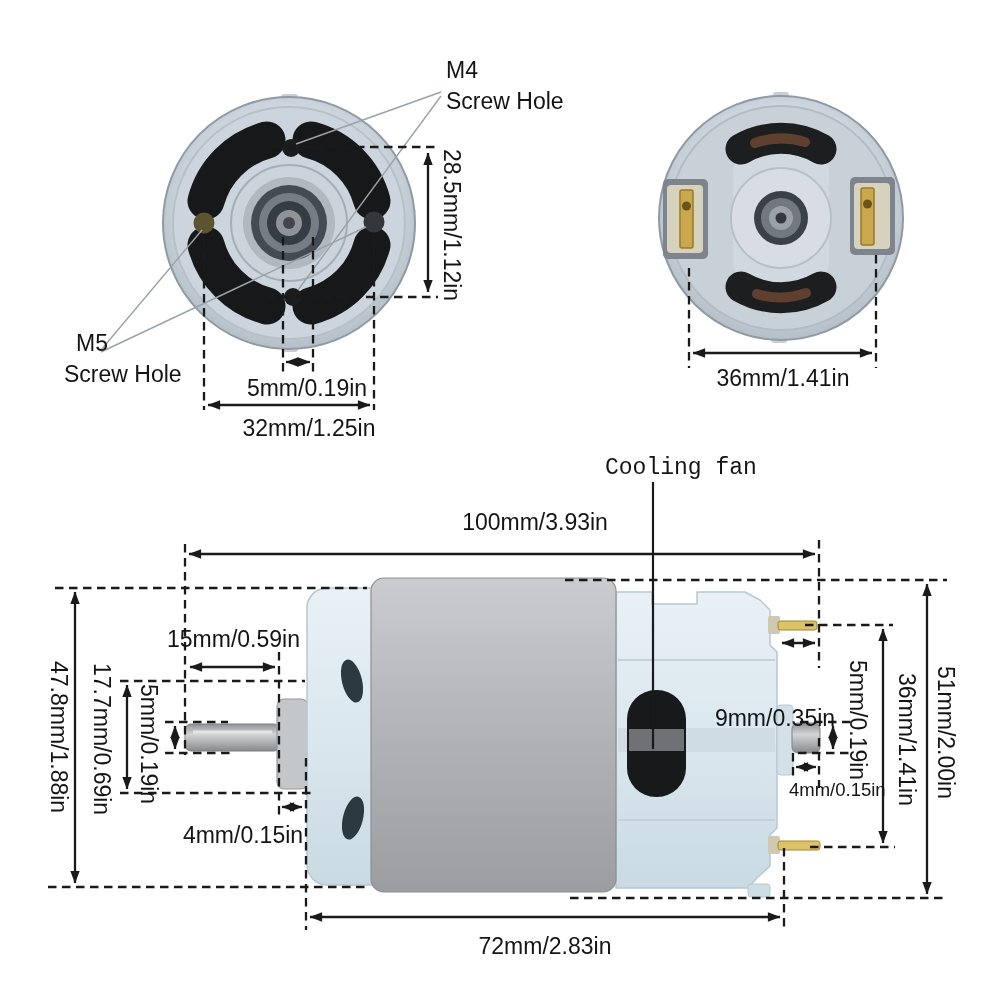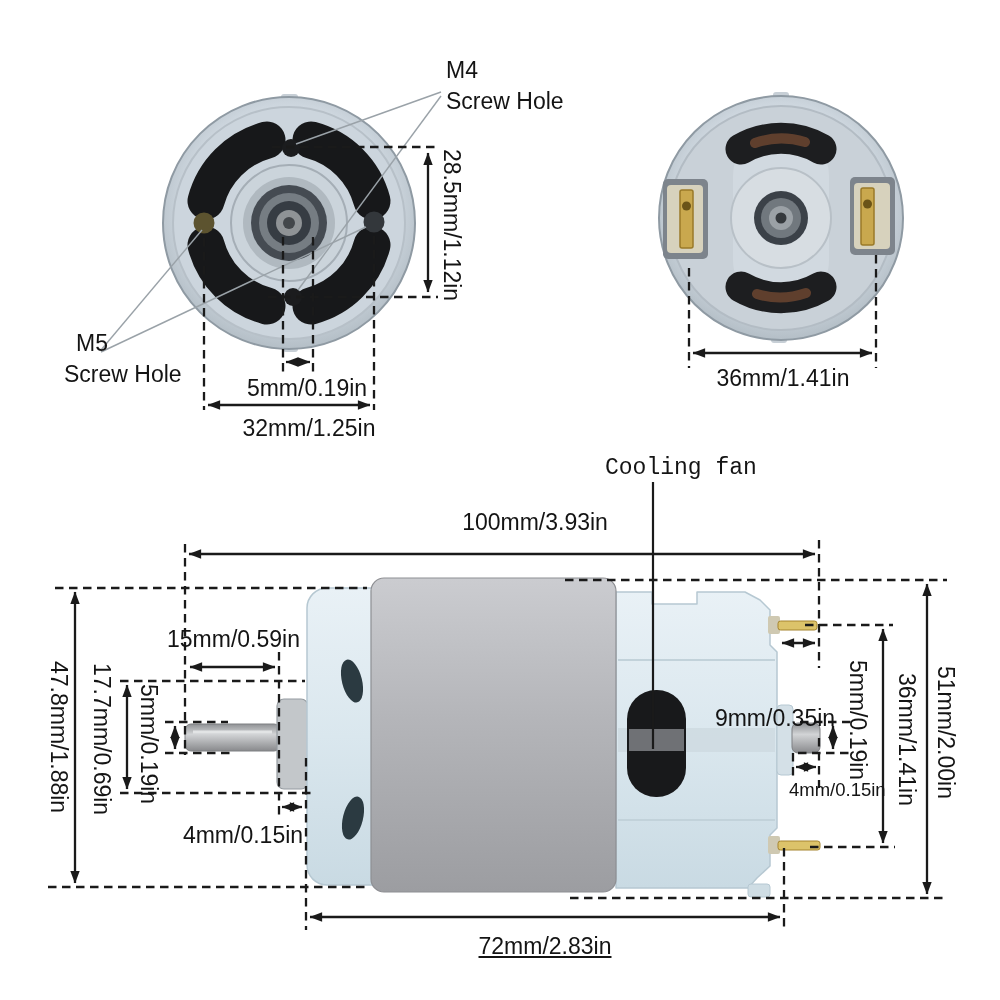--- a/index.html
+++ b/index.html
@@ -208,15 +208,15 @@
 
   <div class="lbl vtext" style="left:134px;top:684px;">5mm/0.19in</div>
   <div class="lbl vtext" style="left:87px;top:663px;">17.7mm/0.69in</div>
   <div class="lbl vtext" style="left:44px;top:661px;">47.8mm/1.88in</div>
   <div class="lbl vtext" style="left:843px;top:660px;">5mm/0.19in</div>
   <div class="lbl vtext" style="left:892px;top:673px;">36mm/1.41in</div>
   <div class="lbl vtext" style="left:931px;top:666px;">51mm/2.00in</div>
 
   <div class="lbl c" style="left:182px;top:821px;width:122px;">4mm/0.15in</div>
   <div class="lbl sm" style="left:789px;top:778px;">4mm/0.15in</div>
-  <div class="lbl c" style="left:476px;top:932px;width:138px;text-decoration:underline;">72mm/2.83in</div>
+  <div class="lbl c" style="left:476px;top:932px;width:138px;">72mm/2.83in</div>
 
 </div>
 
 </body></html>

